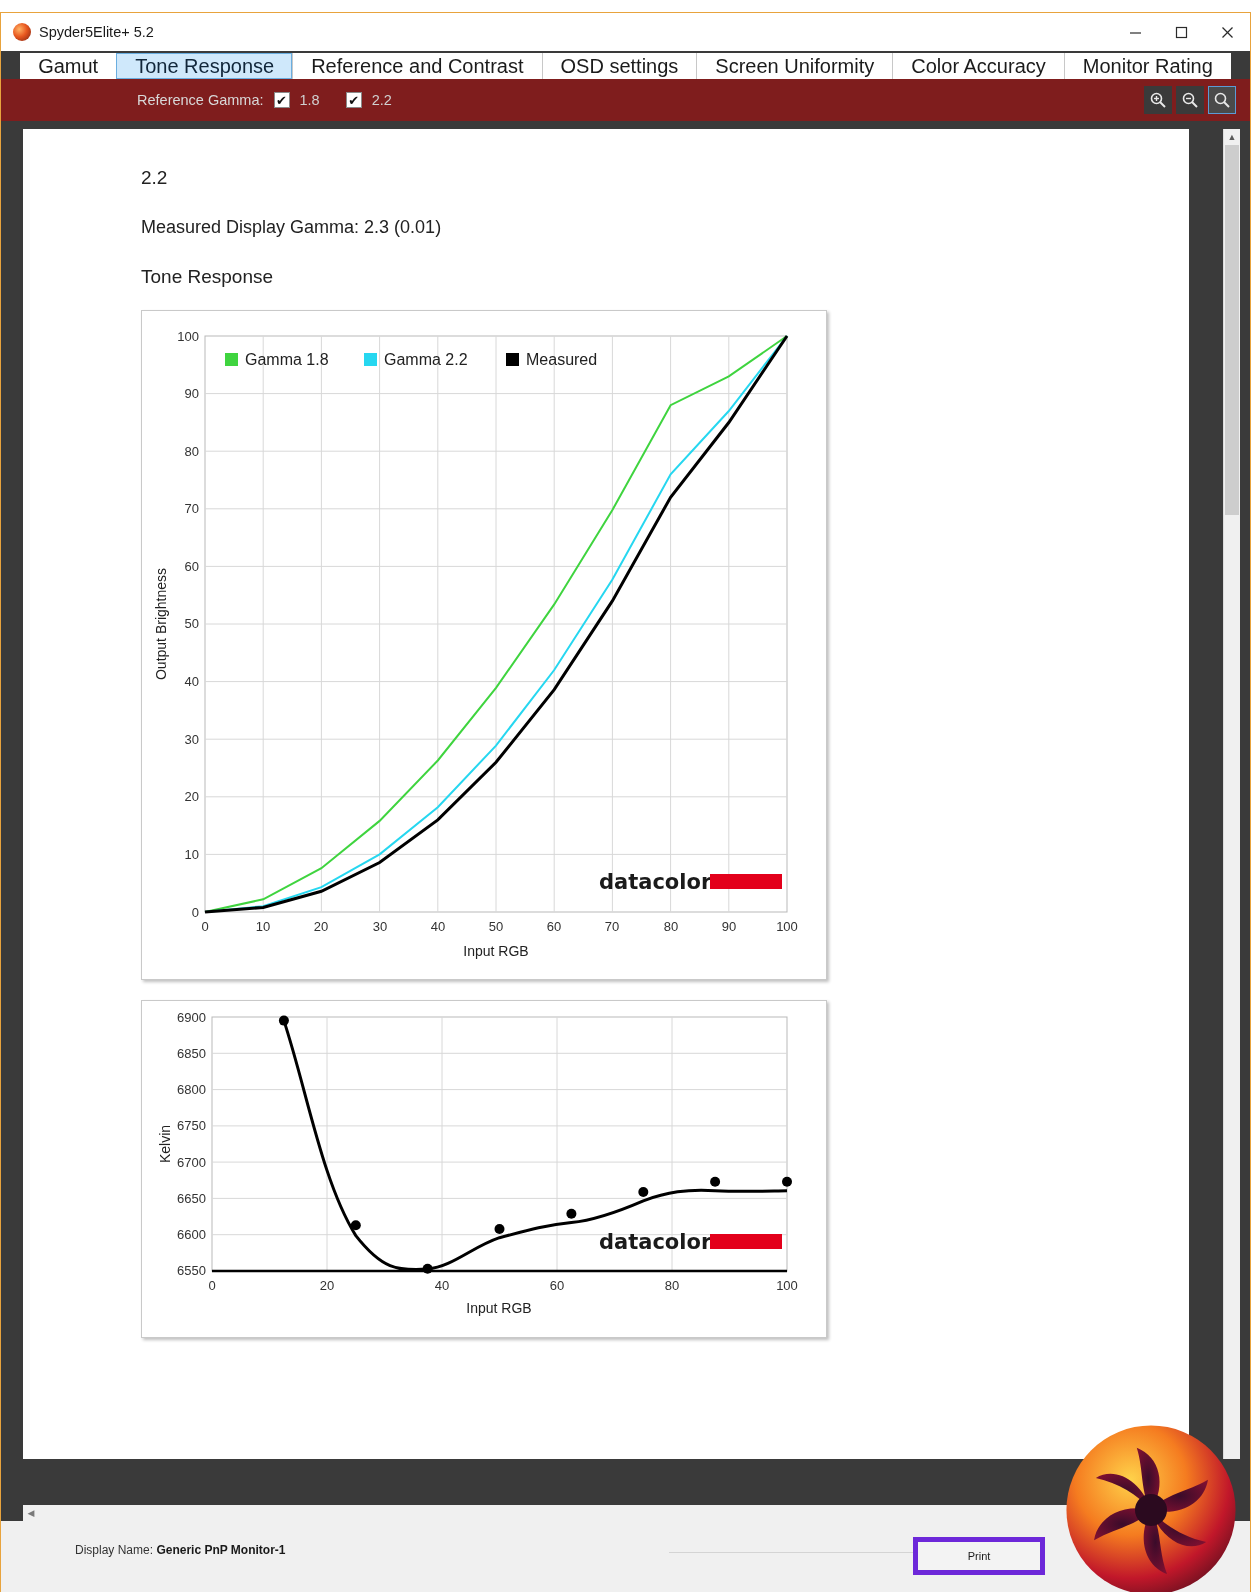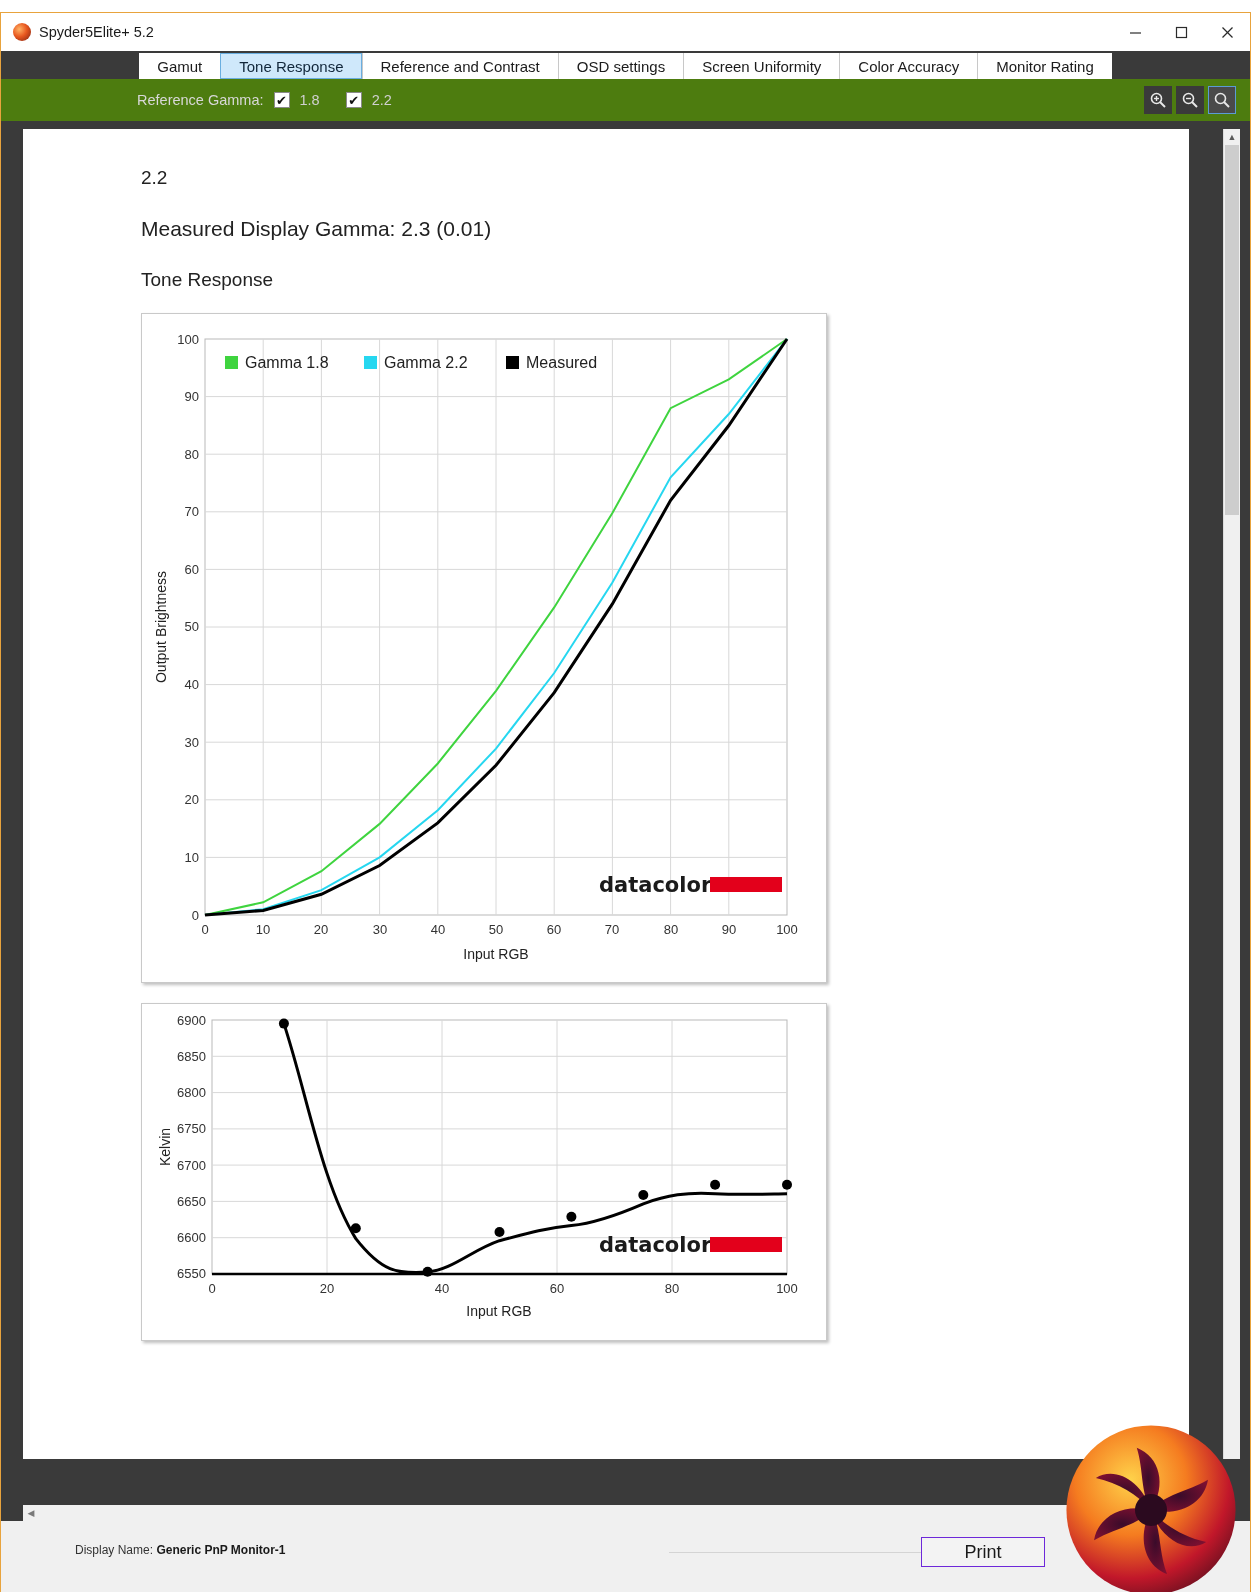--- a/index.html
+++ b/index.html
@@ -69,38 +69,38 @@
     position: relative;
   }
   .tabs {
     display: flex;
     align-items: stretch;
     height: 26px;
   }
   .tab {
     background: #ffffff;
     color: #1b1b1b;
-    font-size: 15px;
+    font-size: 20px;
     padding: 0 18px;
     display: flex;
     align-items: center;
     border-left: 1px solid #c8c8c8;
     white-space: nowrap;
   }
   .tab:first-child { border-left: none; }
   .tab.active {
     background: #cfe8fb;
     color: #11263a;
     outline: 1px solid #6aaee0;
     outline-offset: -1px;
   }
   
   .toolbar {
     height: 42px;
-    background: #4d7c0f;
+    background: #7f1d1d;
     display: flex;
     align-items: center;
     flex: 0 0 auto;
     padding: 0 14px;
     box-sizing: border-box;
   }
   .refgamma-label {
     color: #d8d8d8;
     font-size: 14.5px;
     margin-left: 122px;
@@ -188,21 +188,21 @@
     display: flex; align-items: center; justify-content: center;
     color: #7a7a7a; font-size: 9px;
   }
   
   .rpt-h1 {
     font-size: 19px;
     color: #222;
     margin: 8px 0 0 0;
   }
   .rpt-line {
-    font-size: 21px;
+    font-size: 18px;
     color: #222;
     margin: 28px 0 0 0;
   }
   .rpt-h2 {
     font-size: 19px;
     color: #222;
     margin: 28px 0 0 0;
   }
   .chart-box {
     margin-top: 22px;
@@ -231,22 +231,22 @@
     left: 74px; top: 22px;
     font-size: 12px;
     color: #333;
   }
   .display-name b { color: #1a1a1a; }
   .print-btn {
     position: absolute;
     right: 205px; top: 16px;
     width: 122px; height: 28px;
     background: #f3f3f3;
-    border: 1px solid #6d28d9;
-    font-size: 18px;
+    border: 5px solid #6d28d9;
+    font-size: 11px;
     color: #1a1a1a;
     display: flex; align-items: center; justify-content: center;
   }
   .bottom-rule {
     position: absolute;
     left: 668px; top: 31px;
     width: 270px; height: 1px;
     background: #d4d4d4;
   }
   .bottom-rule2 {

